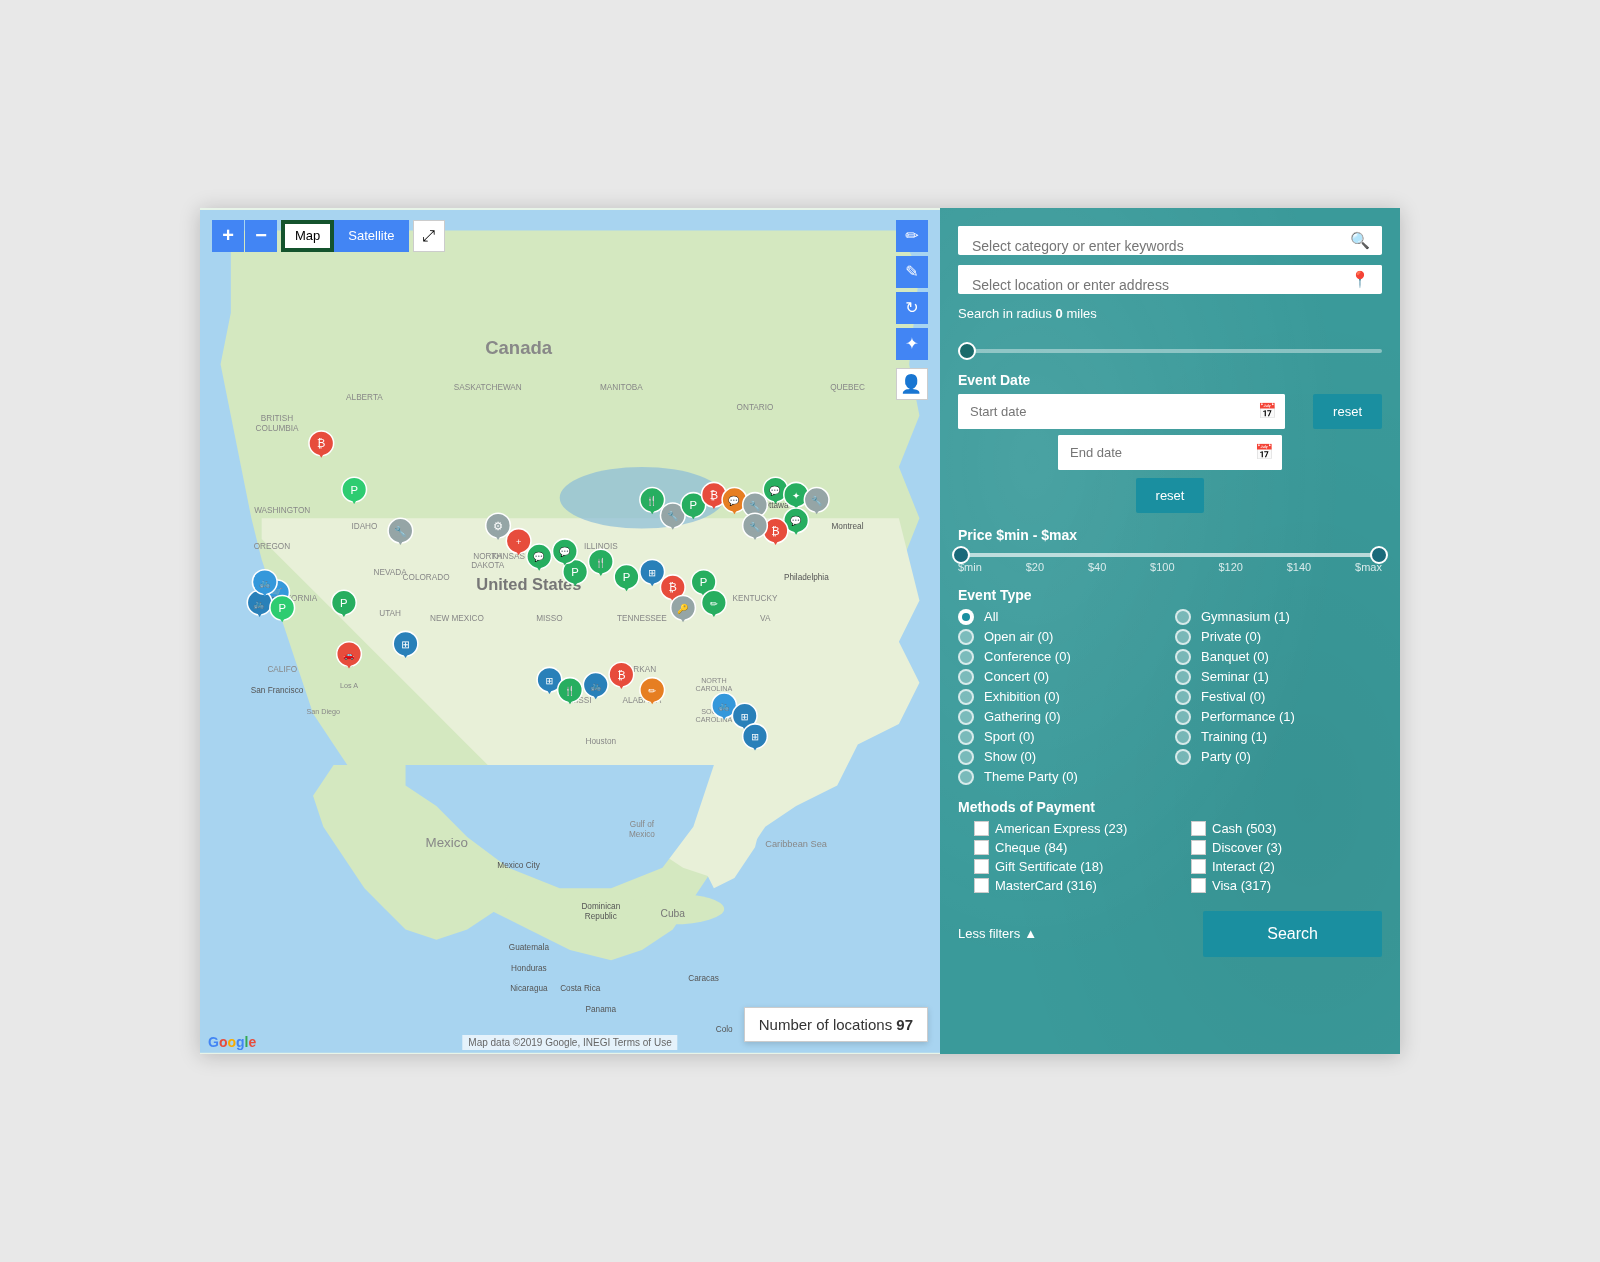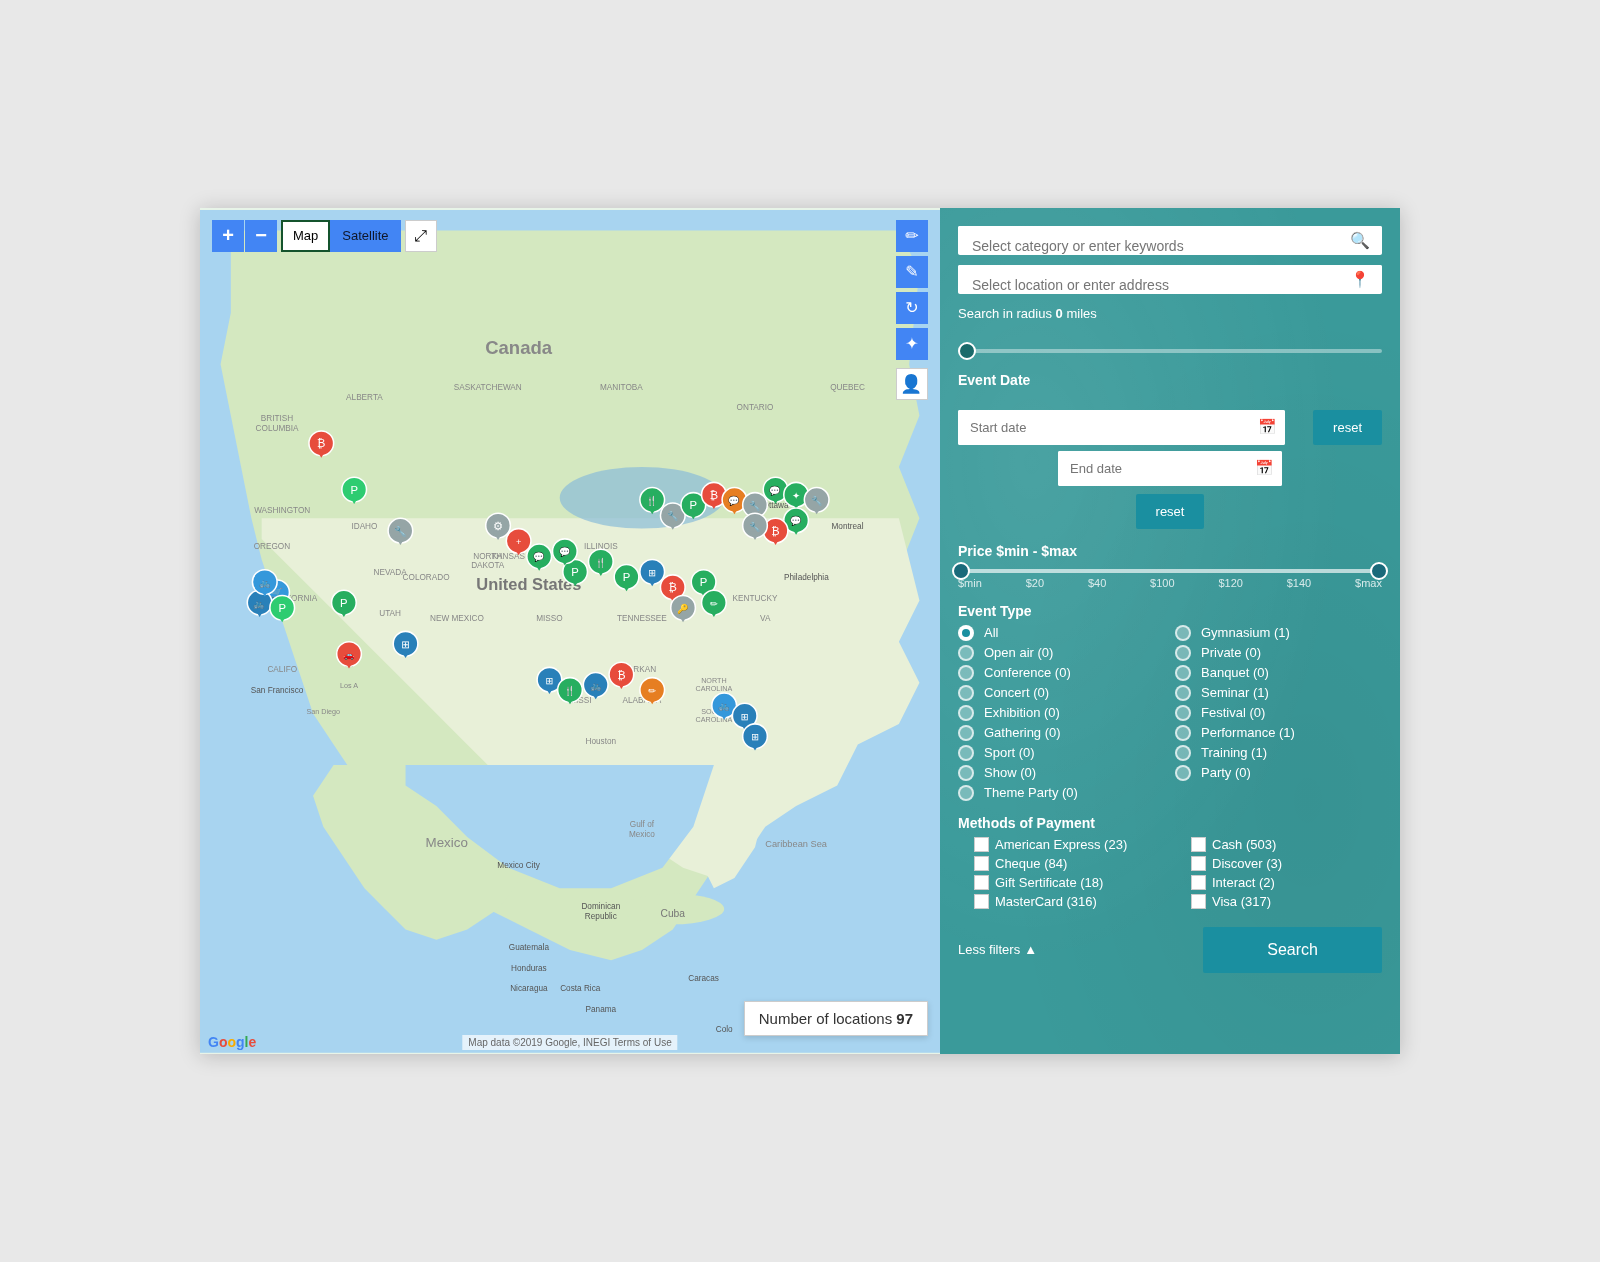--- a/index.html
+++ b/index.html
@@ -34,31 +34,31 @@
       height: 32px;
       font-size: 20px;
       cursor: pointer;
       display: flex;
       align-items: center;
       justify-content: center;
       font-weight: bold;
     }
     .map-btn-text {
       background: white;
-      border: 2px solid #14532d;
+      border: 4px solid #14532d;
       padding: 4px 10px;
       font-size: 13px;
       cursor: pointer;
       height: 32px;
       display: flex;
       align-items: center;
     }
     .map-btn-text.active {
       background: #4285f4;
-      color: #0f172a;
+      color: #ffffff;
       border-color: #4285f4;
     }
     .map-btn-expand {
       background: white;
       border: 1px solid #ccc;
       width: 32px;
       height: 32px;
       cursor: pointer;
       display: flex;
       align-items: center;
@@ -109,21 +109,21 @@
     .google-logo {
       position: absolute;
       bottom: 4px;
       left: 8px;
       font-size: 14px;
       font-weight: bold;
       color: #4285f4;
     }
     .location-count-badge {
       position: absolute;
-      bottom: 18px;
+      bottom: 12px;
       right: 12px;
       background: white;
       border: 1px solid #ccc;
       padding: 8px 14px;
       font-size: 15px;
       color: #333;
       box-shadow: 0 2px 6px rgba(0,0,0,0.15);
     }
     .location-count-badge strong {
       font-weight: bold;
@@ -753,21 +753,21 @@
       <div class="radius-label">
         <span>Search in radius</span>
         <strong>0</strong>
         <span>miles</span>
       </div>
       <input type="range" min="0" max="100" value="0" style="width: 100%;">
     </div>
 
     <div>
       <div class="section-title">Event Date</div>
-      <div class="date-row" style="margin-top:22px;gap:28px;">
+      <div class="date-row" style="margin-top:6px;gap:28px;">
         <div class="date-input-wrap">
           <input type="text" placeholder="Start date" style="">
           <span class="cal-icon">📅</span>
         </div>
         <button class="reset-btn">reset</button>
       </div>
       <div class="date-row" style="margin-top:6px;flex-direction:column;">
         <div class="date-input-wrap">
           <input type="text" placeholder="End date" style="">
           <span class="cal-icon">📅</span>

